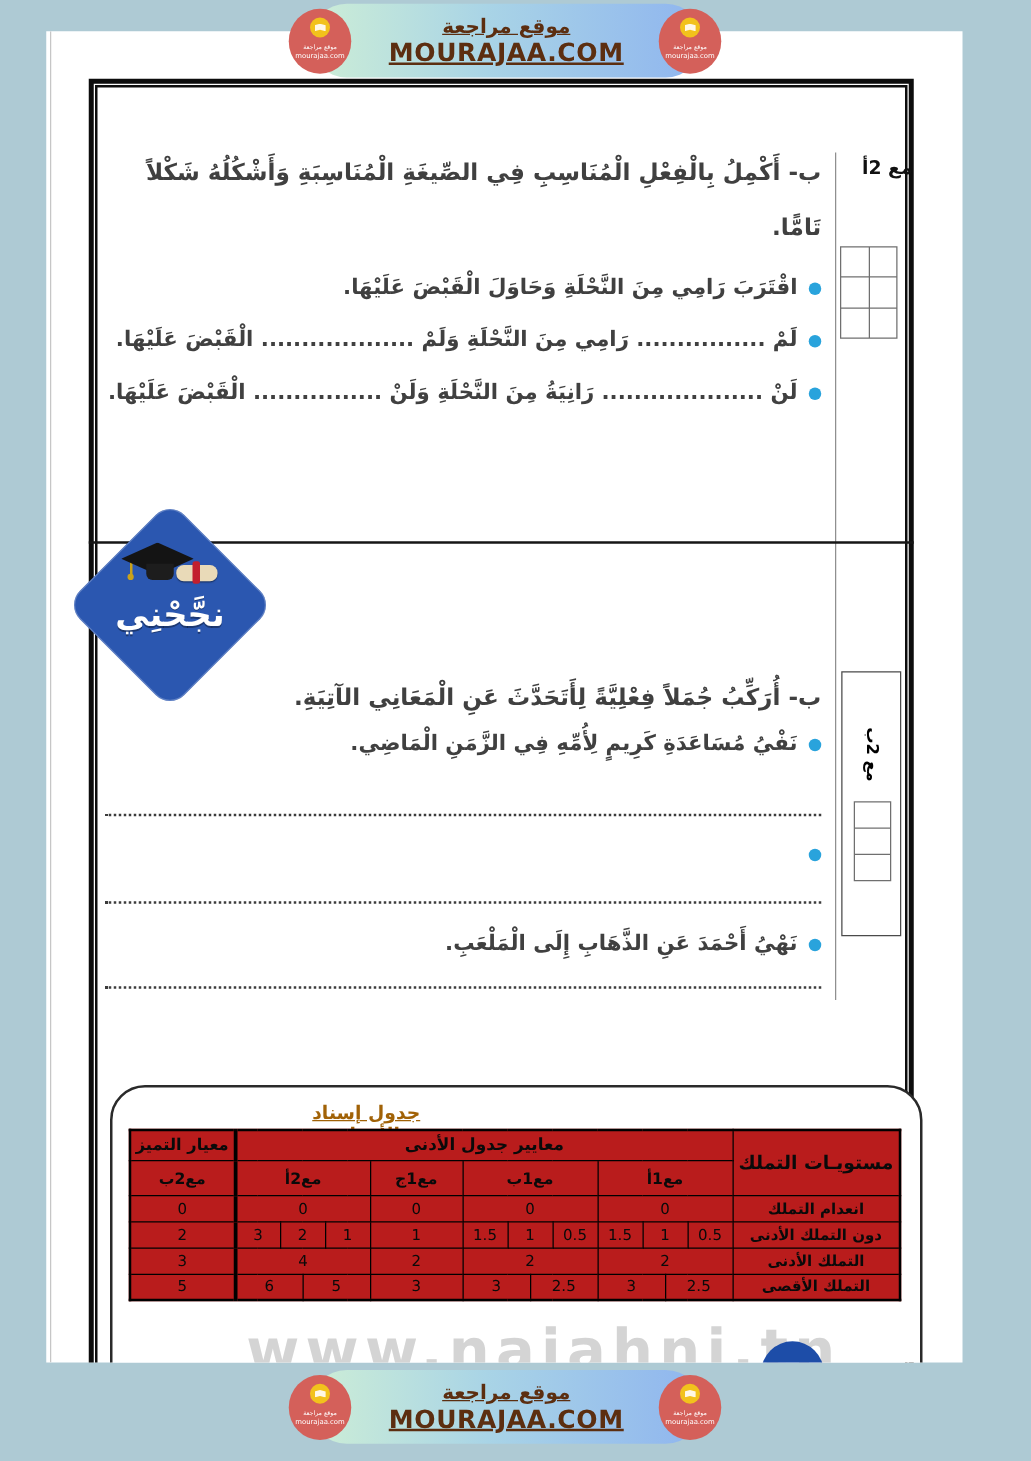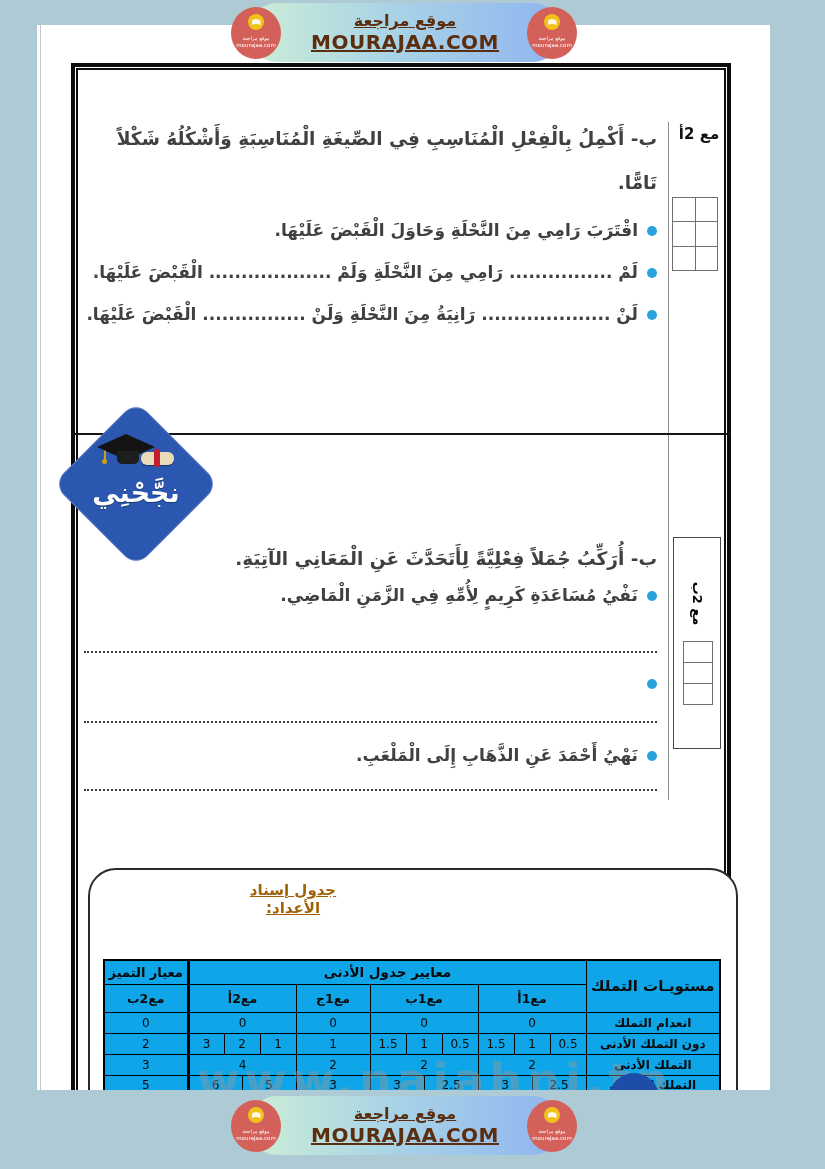--- a/index.html
+++ b/index.html
@@ -9,21 +9,21 @@
   
   .page { position:absolute; left:37px; top:25px; width:733px; height:1065px; background:#ffffff; overflow:hidden; }
   .page-edge { position:absolute; left:3px; top:0; width:1px; height:100%; background:#c6c6c6; }
 
   
   .frame { position:absolute; left:34px; top:38px; width:660px; height:1100px; border:4px solid #0d0d0d; }
   .frame-inner { position:absolute; inset:1px; border:2px solid #0d0d0d; }
 
   
   .margin-vline { position:absolute; left:631px; top:97px; width:1px; height:678px; background:#8f8f8f; }
-  .m-label { position:absolute; left:631px; top:100px; width:62px; text-align:center; font-size:15px; font-weight:600; direction:rtl; color:#111; }
+  .m-label { position:absolute; left:631px; top:100px; width:62px; text-align:right; font-size:15px; font-weight:600; direction:rtl; color:#111; }
   .mini-grid { position:absolute; display:grid; gap:1px; padding:1px; background:#6f6f6f; }
   .mini-grid .cell { background:#ffffff; }
   .grid-2x3 { left:635px; top:172px; width:46px; height:74px; grid-template-columns:1fr 1fr; grid-template-rows:1fr 1fr 1fr; }
   .m2-box { position:absolute; left:636px; top:512px; width:48px; height:212px; border:1.5px solid #4a4a4a; background:#fff; }
   .m2-label { position:absolute; left:0; right:0; top:58px; text-align:center; transform:rotate(90deg); font-size:13px; font-weight:600; direction:rtl; white-space:nowrap; }
   .grid-1x3 { left:9px; top:103px; width:30px; height:64px; grid-template-columns:1fr; grid-template-rows:1fr 1fr 1fr; position:absolute; }
 
   
   .sec { position:absolute; direction:rtl; text-align:right; color:#404040; }
   .sec1 { left:45px; top:95px; width:575px; height:310px; }
@@ -43,21 +43,21 @@
   .cap-tassel { position:absolute; left:27px; top:20px; width:2px; height:15px; background:#caa21a; }
   .cap-tassel-dot { position:absolute; left:25px; top:34px; width:5px; height:5px; border-radius:50%; background:#caa21a; }
   .scroll { position:absolute; left:64px; top:27px; width:33px; height:13px; background:#e9dab8; border-radius:6px; box-shadow:0 1px 1px rgba(0,0,0,.4); }
   .scroll-band { position:absolute; left:77px; top:24px; width:6px; height:18px; background:#c21f2e; border-radius:2px; }
   .najahni-text { position:absolute; left:0; right:0; top:52px; text-align:center; color:#ffffff; font-weight:800; font-size:27px; direction:rtl; text-shadow:0 1px 0 rgba(0,0,0,.35); }
 
   
   .round-box { position:absolute; left:51px; top:843px; width:650px; height:310px; border:2px solid #2a2a2a; border-radius:28px; background:#fff; }
   .table-heading { position:absolute; left:186px; top:856px; width:140px; text-align:center; font-size:15px; font-weight:700; text-decoration:underline; direction:rtl; color:#a16207; }
 
-  .gtable { position:absolute; left:66px; top:934px; border-collapse:collapse; table-layout:fixed; direction:rtl; background:#0ea5e9; }
+  .gtable { position:absolute; left:66px; top:878px; border-collapse:collapse; table-layout:fixed; direction:rtl; background:#b91c1c; }
   .gtable td { border:1px solid #000; text-align:center; vertical-align:middle; font-size:12px; height:21px; padding:0 2px; color:#0a0a0a; }
   .gtable { border:2px solid #000; }
   .gtable .corner { font-size:15px; font-weight:700; }
   .gtable .ghead { font-size:13.5px; font-weight:600; height:24px; }
   .gtable .ehead { font-size:13px; font-weight:600; }
   .gtable .colhead td { font-size:12.5px; font-weight:700; height:28px; }
   .gtable .rlabel { font-size:12px; font-weight:700; }
   .gtable .esep { border-right:3px solid #000; }
 
   

